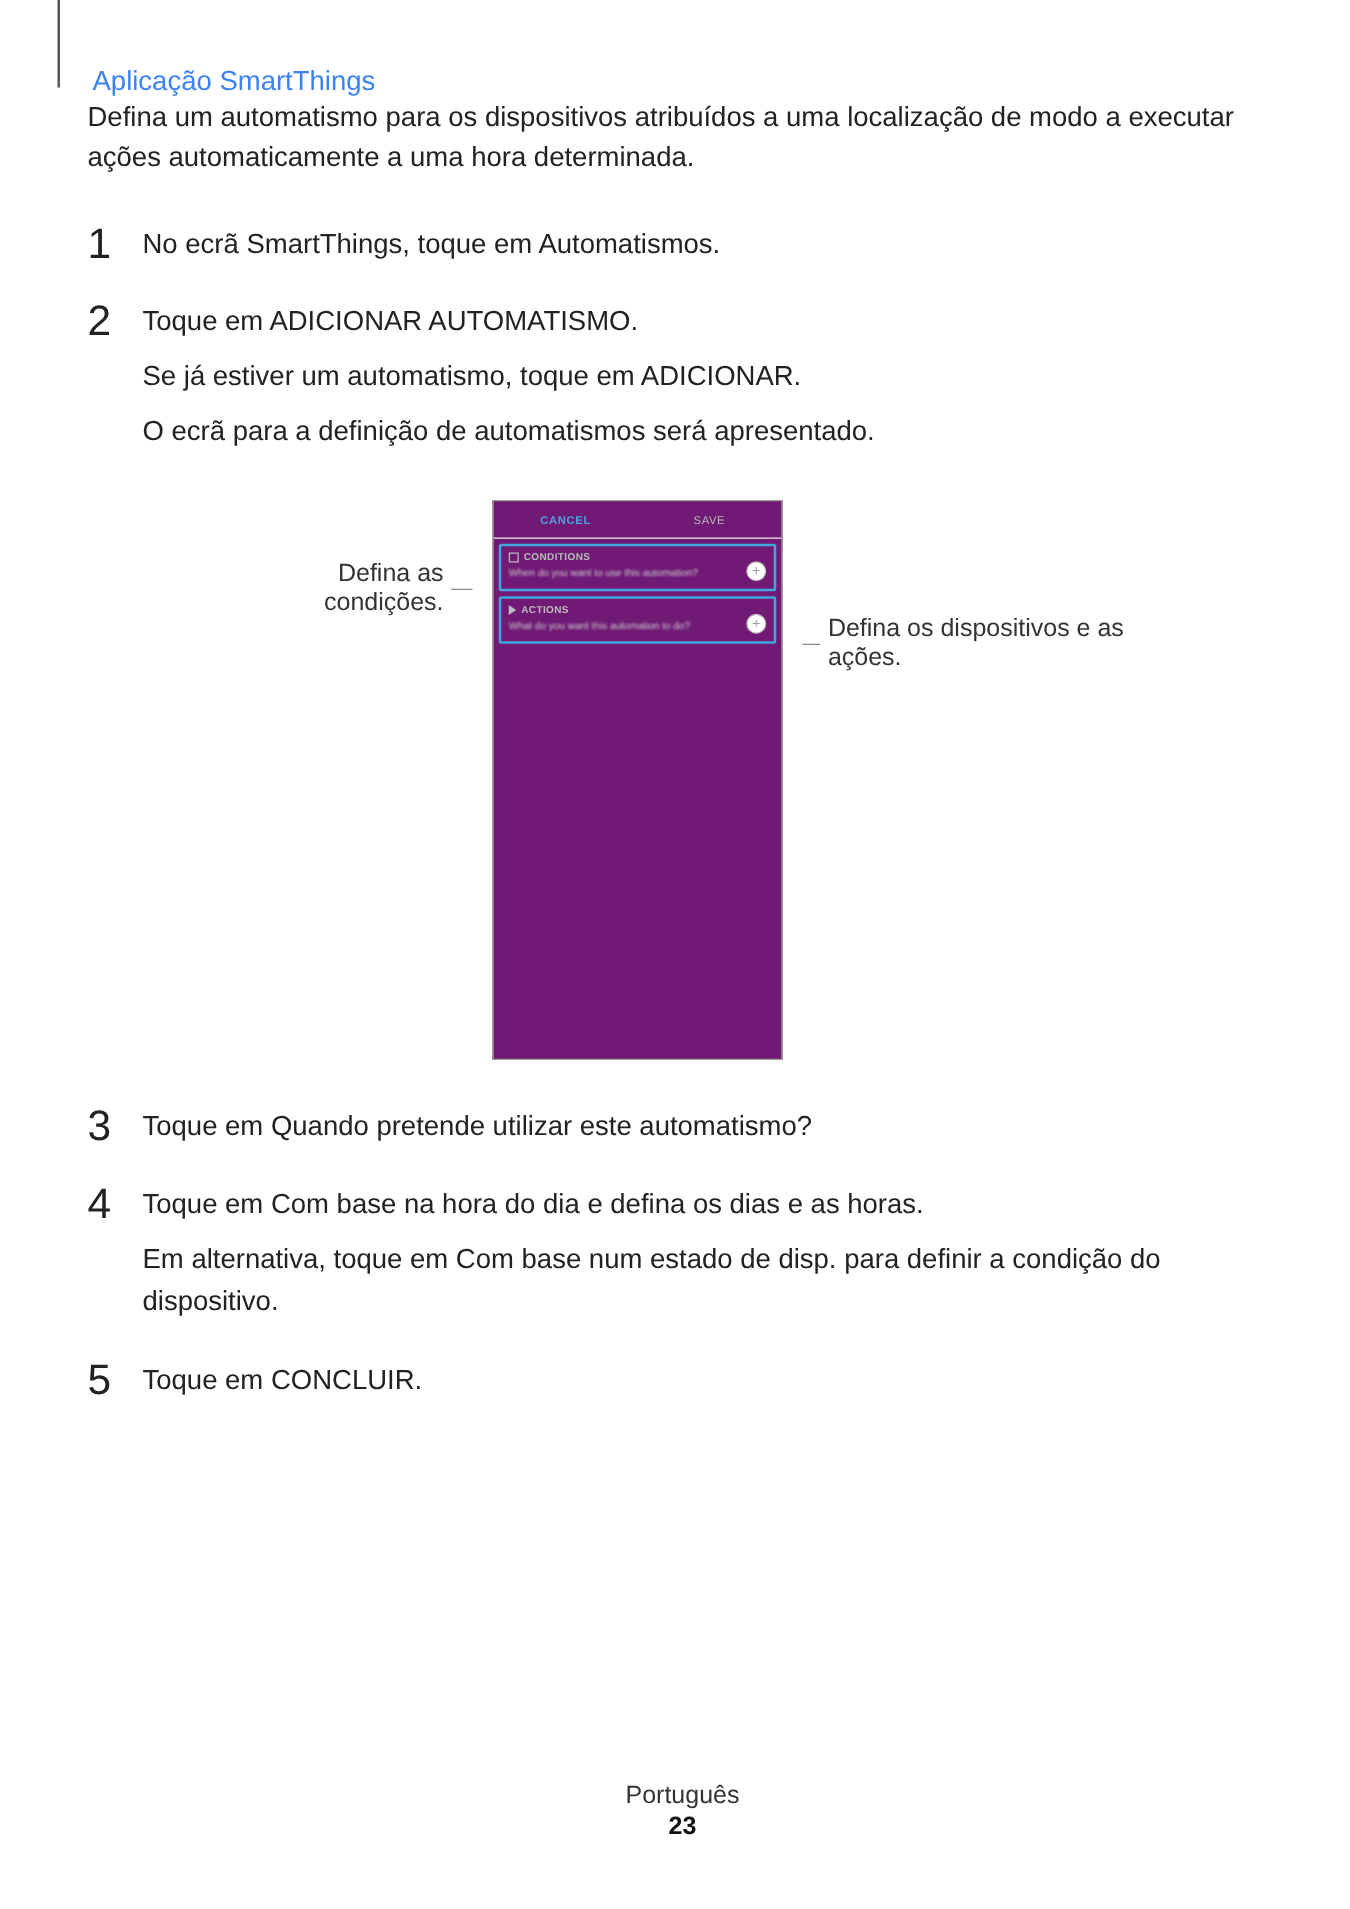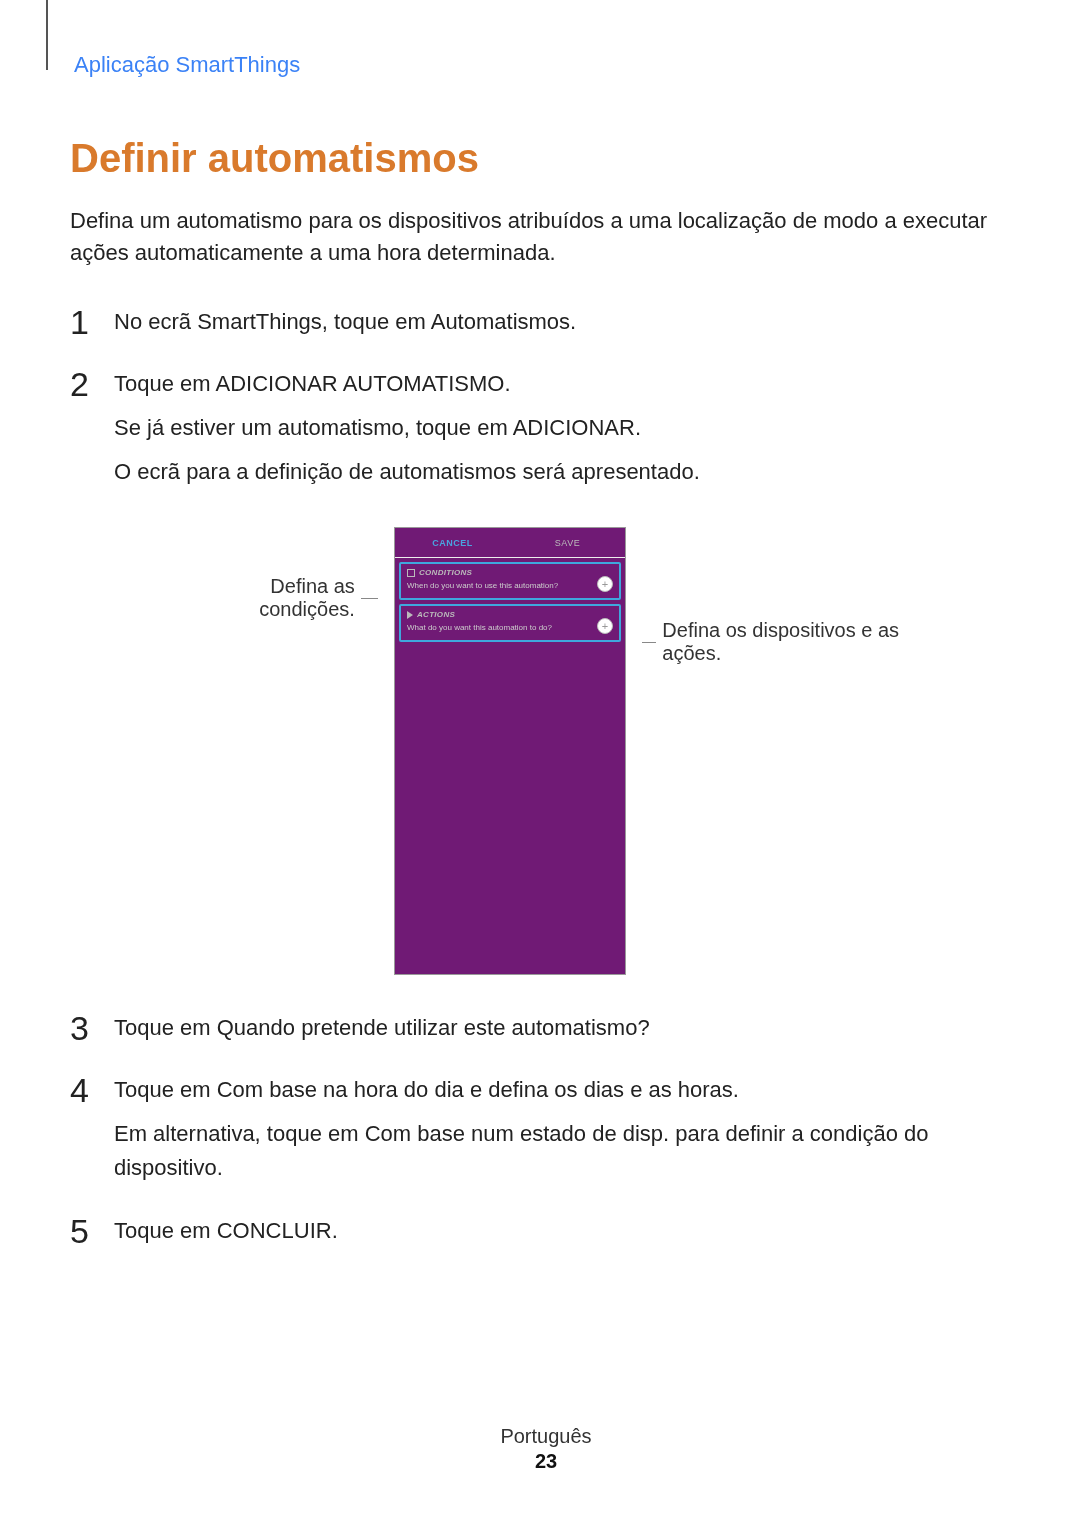--- a/index.html
+++ b/index.html
@@ -19,37 +19,36 @@
   .callout-right { text-align: left; font-size: 20px; color: #333; width: 260px; padding-top: 92px; }
   .callout-line { display: inline-block; vertical-align: middle; border-top: 1px solid #888; height: 0; }
   .callout-left .row { display: flex; align-items: center; justify-content: flex-end; gap: 6px; }
   .callout-right .row { display: flex; align-items: center; justify-content: flex-start; gap: 6px; }
   .phone { width: 232px; height: 448px; border: 1px solid #999; background: #701a75; position: relative; }
   .phone .tabbar { display: flex; height: 30px; border-bottom: 1px solid #eee; }
   .phone .tab { flex: 1; display: flex; align-items: center; justify-content: center; font-size: 9px; letter-spacing: 0.5px; filter: blur(0.6px); }
   .phone .tab.active { color: #4aa3e0; font-weight: 700; }
   .phone .tab.inactive { color: #bbb; }
   .section { border: 2px solid #3fa7dd; border-radius: 2px; margin: 4px 4px 2px 4px; padding: 4px 6px 8px 6px; position: relative; }
-  .section .label { display: flex; align-items: center; gap: 4px; font-size: 8px; color: #bbb; font-weight: 700; letter-spacing: 0.3px; filter: blur(0.5px); font-style: italic; }
+  .section .label { display: flex; align-items: center; gap: 4px; font-size: 8px; color: #bbb; font-weight: 700; letter-spacing: 0.3px; filter: blur(0.5px); }
   .section .desc { font-size: 8px; color: #ccc; margin-top: 4px; filter: blur(0.7px); padding-right: 22px; }
   .plus-btn { position: absolute; right: 6px; bottom: 6px; width: 16px; height: 16px; border: 1px solid #bbb; border-radius: 50%; display: flex; align-items: center; justify-content: center; font-size: 11px; color: #999; background: #fff; }
   .footer { position: absolute; bottom: 54px; left: 12px; right: 0; text-align: center; }
   .footer .lang { font-size: 20px; color: #333; }
   .footer .pnum { font-size: 20px; font-weight: 700; color: #111; margin-top: 2px; }
   .icon-check { width: 8px; height: 8px; border: 1px solid #bbb; display: inline-block; }
   .icon-play { width: 0; height: 0; border-top: 4px solid transparent; border-bottom: 4px solid transparent; border-left: 6px solid #bbb; display: inline-block; }
 </style>
 </head>
 <body>
 
 <div class="page">
   <div class="vrule"></div>
   <div class="header-text">Aplicação SmartThings</div>
 
-  <h1 class="title">Definir automatismos</h1>
 
   <p class="intro">Defina um automatismo para os dispositivos atribuídos a uma localização de modo a executar ações automaticamente a uma hora determinada.</p>
 
   <div class="step">
     <div class="step-num">1</div>
     <div class="step-body">
       <p>
         <span>No ecrã SmartThings, toque em </span><span class="bold">Automatismos</span><span>.</span>
       </p>
     </div>

